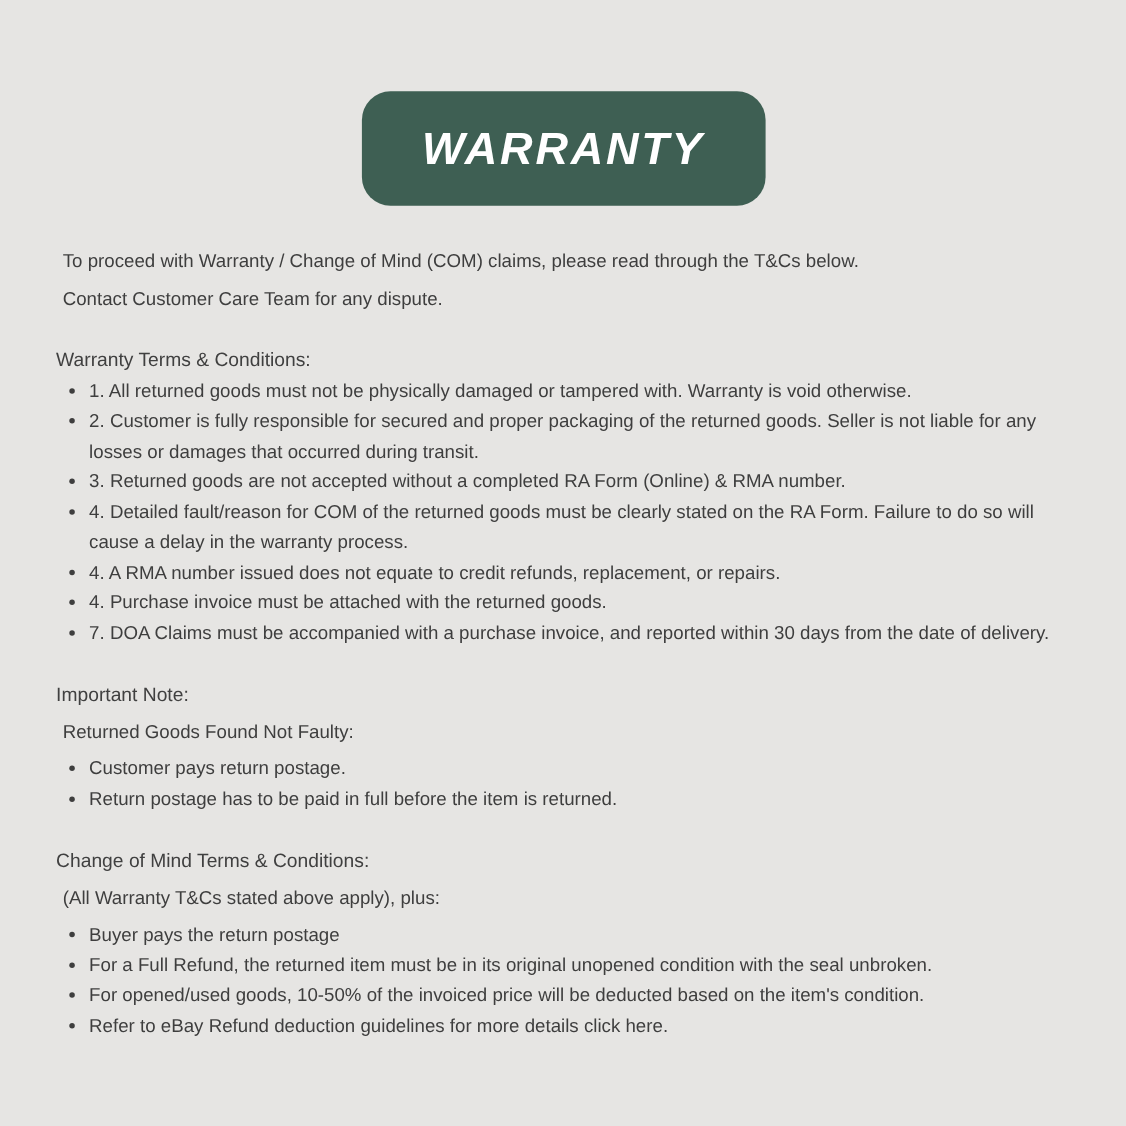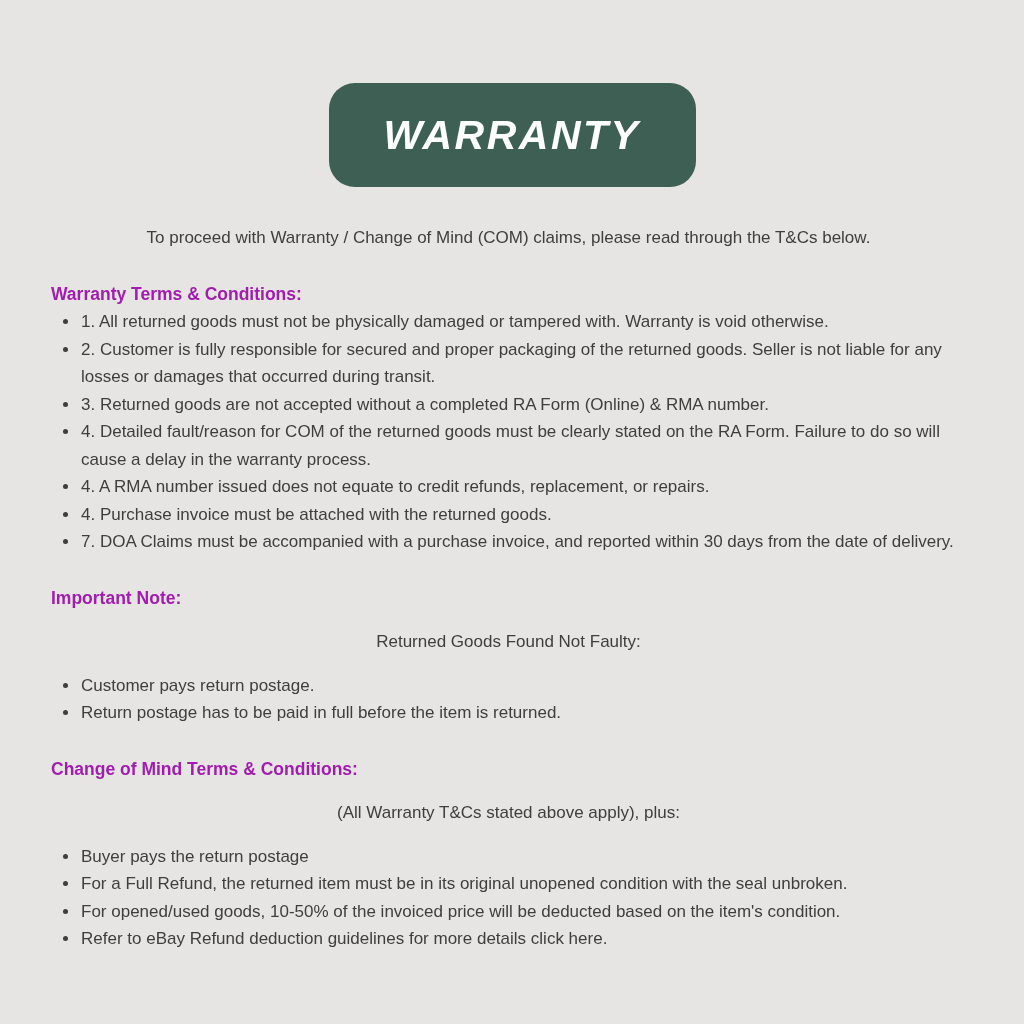--- a/index.html
+++ b/index.html
@@ -36,31 +36,30 @@
     font-style: italic;
     letter-spacing: 2.5px;
   }
   .content {
     margin: 37px 0 0 51px;
     width: 915px;
     font-size: 17px;
     line-height: 27.5px;
   }
   .para {
-    margin: 16px;
-    text-align: center;
+    margin: 6px;
   }
   section {
     margin-top: 29px;
   }
   h3 {
     margin: 0;
     font-size: 17.5px;
-    font-weight: 700;
-    color: #a21caf;
+    font-weight: 400;
+    color: #404040;
     line-height: 27.5px;
   }
   ul {
     margin: 0;
     padding-left: 29px;
     list-style: disc;
   }
   li {
     margin: 0;
     padding-left: 1px;
@@ -76,20 +75,21 @@
 
 <div class="page">
 
   <div class="badge">
     <span class="badge-text">WARRANTY</span>
   </div>
 
   <div class="content">
 
     <p class="para">To proceed with Warranty / Change of Mind (COM) claims, please read through the T&amp;Cs below.</p>
+    <p class="para">Contact Customer Care Team for any dispute.</p>
 
     <section>
       <h3>Warranty Terms &amp; Conditions:</h3>
       <ul>
         <li>1. All returned goods must not be physically damaged or tampered with. Warranty is void otherwise.</li>
         <li>2. Customer is fully responsible for secured and proper packaging of the returned goods. Seller is not liable for any losses or damages that occurred during transit.</li>
         <li>3. Returned goods are not accepted without a completed RA Form (Online) &amp; RMA number.</li>
         <li>4. Detailed fault/reason for COM of the returned goods must be clearly stated on the RA Form. Failure to do so will cause a delay in the warranty process.</li>
         <li>4. A RMA number issued does not equate to credit refunds, replacement, or repairs.</li>
         <li>4. Purchase invoice must be attached with the returned goods.</li>

